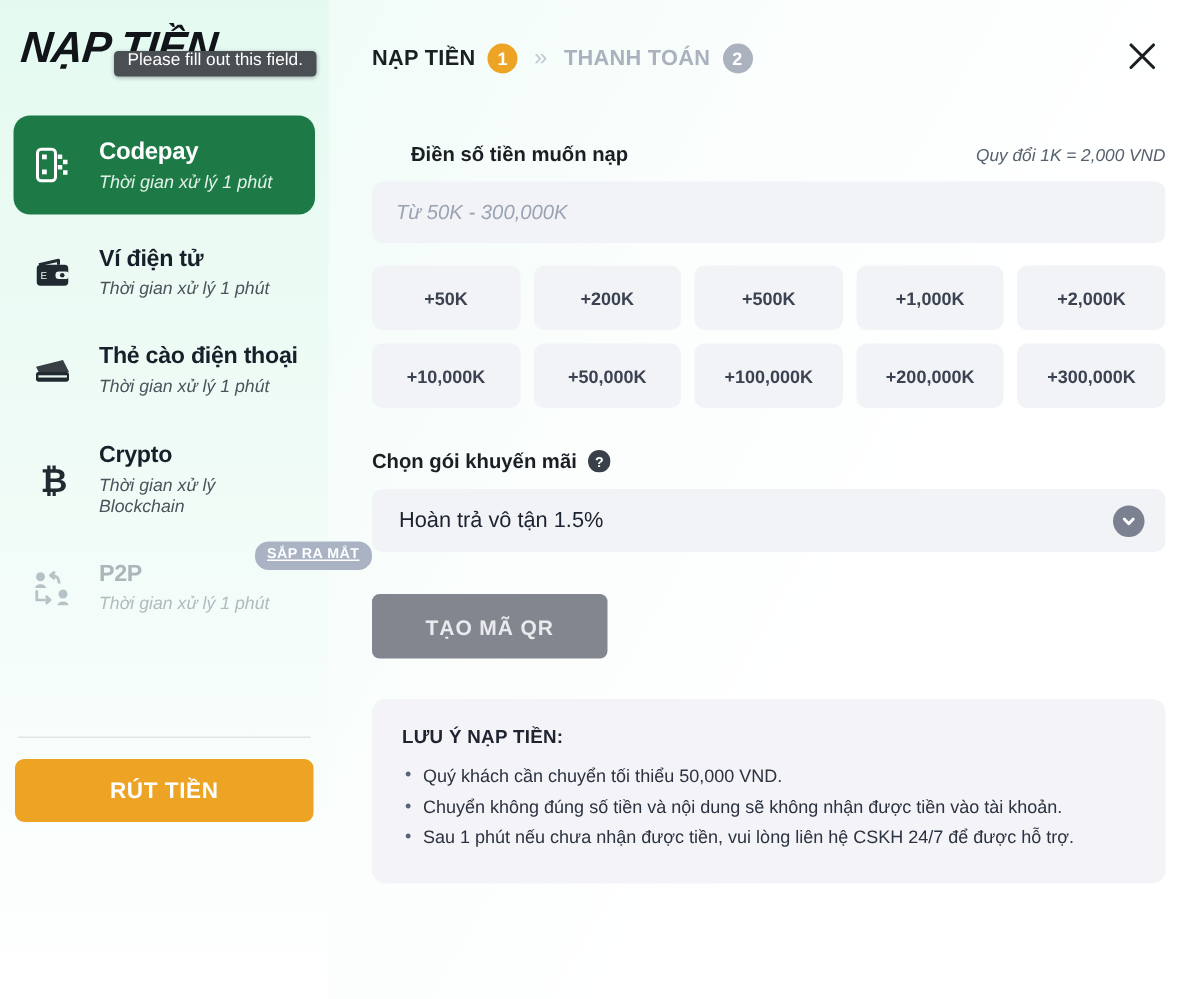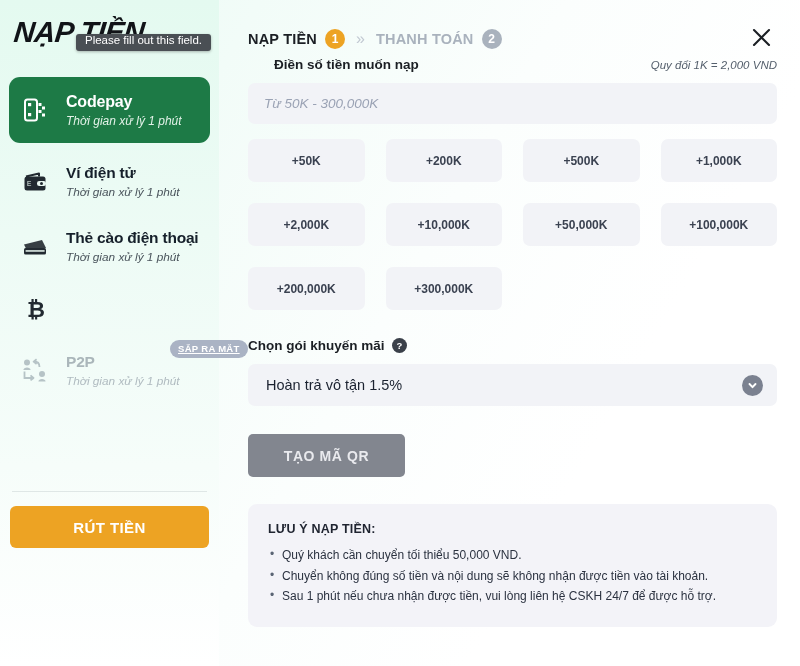--- a/index.html
+++ b/index.html
@@ -163,20 +163,21 @@
     right: 24px; top: 22px;
     width: 30px; height: 30px;
     display: flex; align-items: center; justify-content: center;
     cursor: pointer;
   }
 
   .sec-head {
     display: flex;
     align-items: baseline;
     justify-content: space-between;
+    margin-top: 38px;
     padding-left: 26px;
   }
   .sec-title {
     font-size: 13.5px;
     font-weight: 700;
     color: #1b1f24;
   }
   .sec-note {
     font-size: 11.5px;
     font-style: italic;
@@ -194,22 +195,22 @@
     font-style: italic;
     color: #2a3040;
     font-family: "Liberation Sans", sans-serif;
   }
   .amount-input::placeholder { color: #9aa2b4; font-style: italic; }
 
   .quick-grid {
     margin-top: 15px;
     width: 529px;
     display: grid;
-    grid-template-columns: repeat(4, 1fr);
-    gap: 21px;
+    grid-template-columns: repeat(5, 1fr);
+    gap: 9px;
   }
   .quick-btn {
     height: 43px;
     background: #f2f3f7;
     border: none;
     border-radius: 7px;
     font-size: 12px;
     font-weight: 600;
     color: #3b4251;
     cursor: pointer;
@@ -352,20 +353,24 @@
           <span class="m-title">Thẻ cào điện thoại</span>
           <span class="m-sub">Thời gian xử lý 1 phút</span>
         </span>
       </div>
 
       <div class="method">
         <span class="m-icon">
           <svg width="20" height="26" viewBox="0 0 20 26" fill="none">
             <text x="2" y="21" font-size="22" font-weight="bold" font-family="Liberation Sans, sans-serif" fill="currentColor">₿</text>
           </svg>
+        </span>
+        <span class="m-text">
+          <span class="m-title">Crypto</span>
+          <span class="m-sub">Thời gian xử lý Blockchain</span>
         </span>
       </div>
 
       <div class="method dim">
         <span class="m-icon">
           <svg width="26" height="24" viewBox="0 0 26 24" fill="none">
             <circle cx="5" cy="4.5" r="3" fill="currentColor"></circle>
             <path d="M1.4 12 C1.4 8.6 8.6 8.6 8.6 12 Z" fill="currentColor"></path>
             <path d="M12 3.5 C16 3.5 17.5 6 17.5 9" stroke="currentColor" stroke-width="1.8" fill="none"></path>
             <path d="M14.6 1.2 L11.6 3.6 L14.6 6" stroke="currentColor" stroke-width="1.8" fill="none" stroke-linejoin="round"></path>

